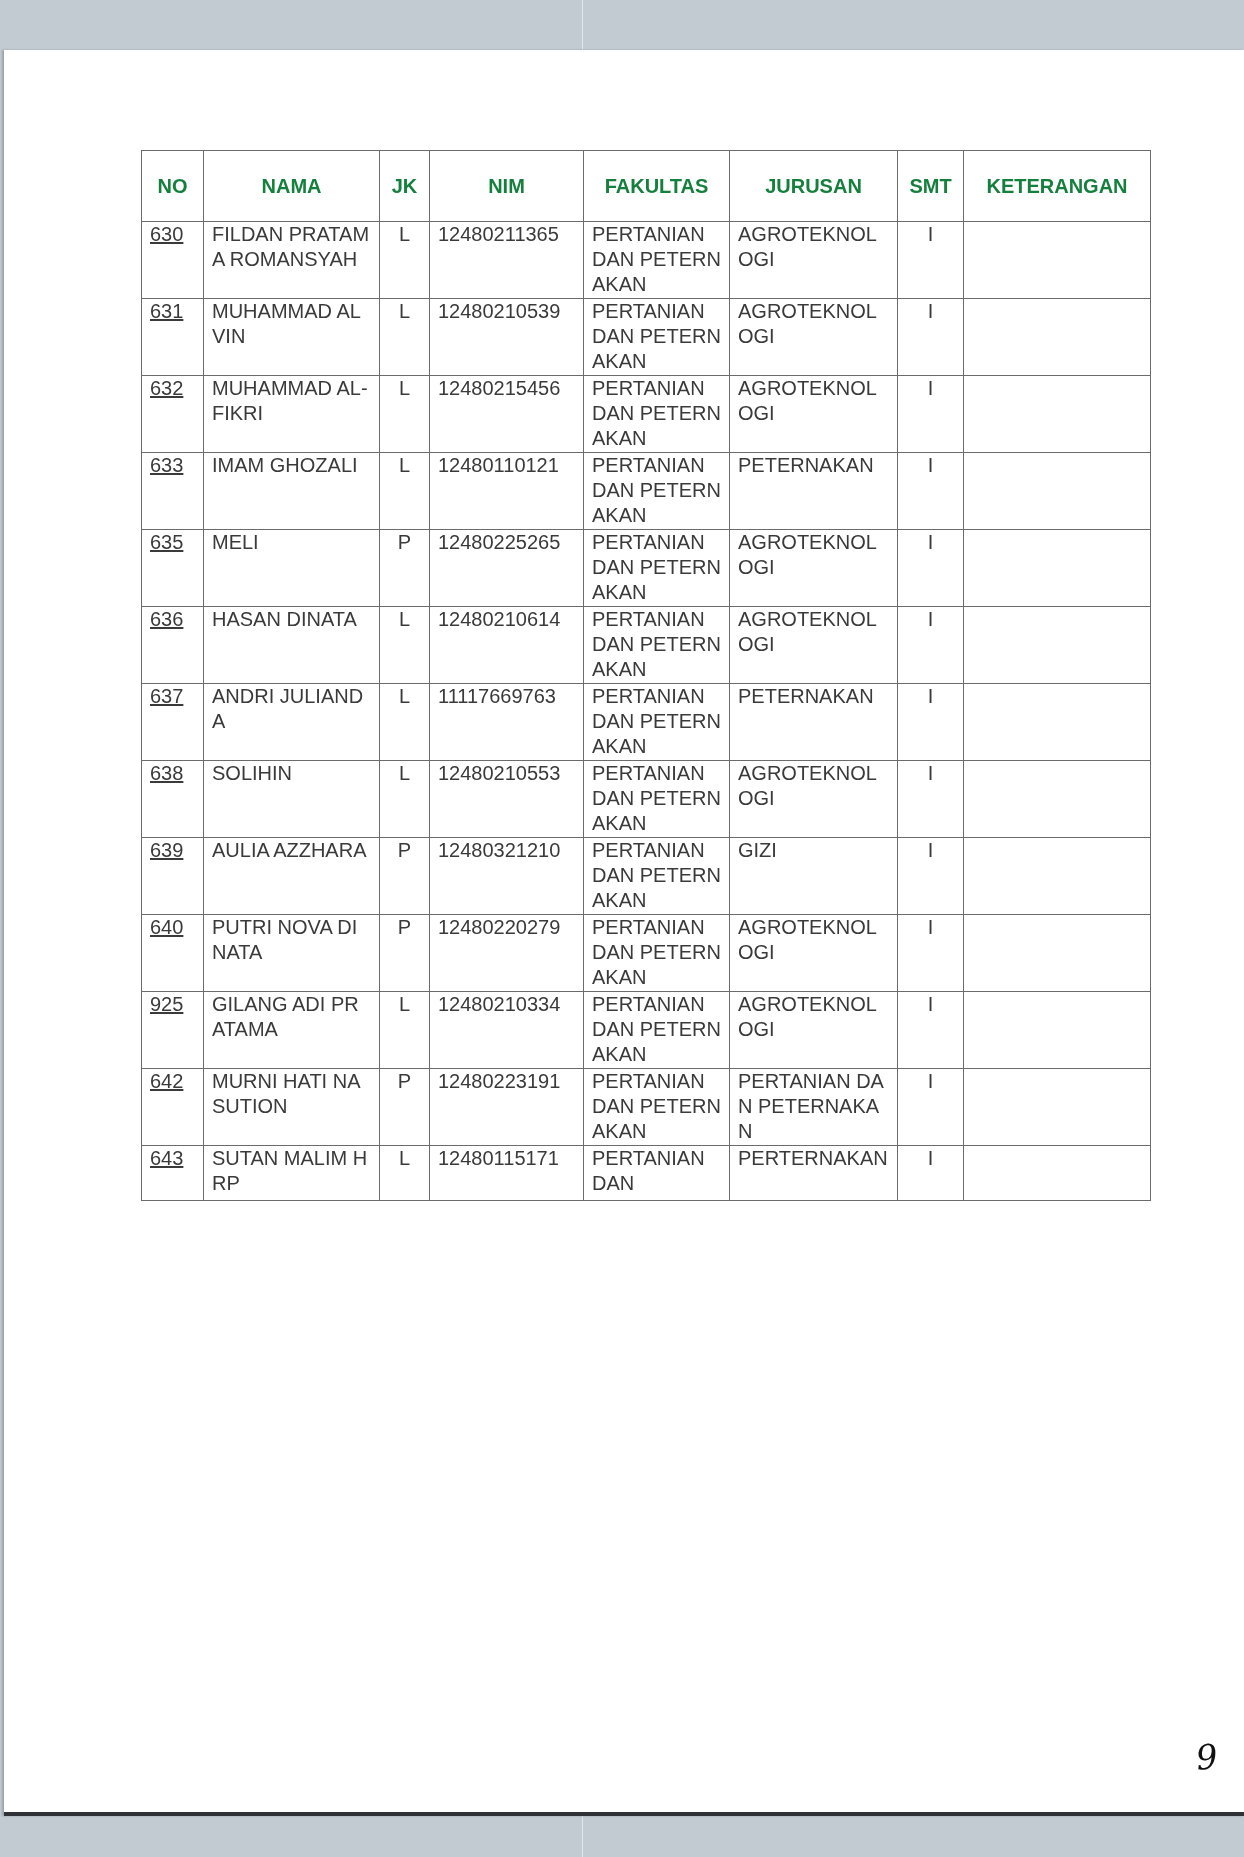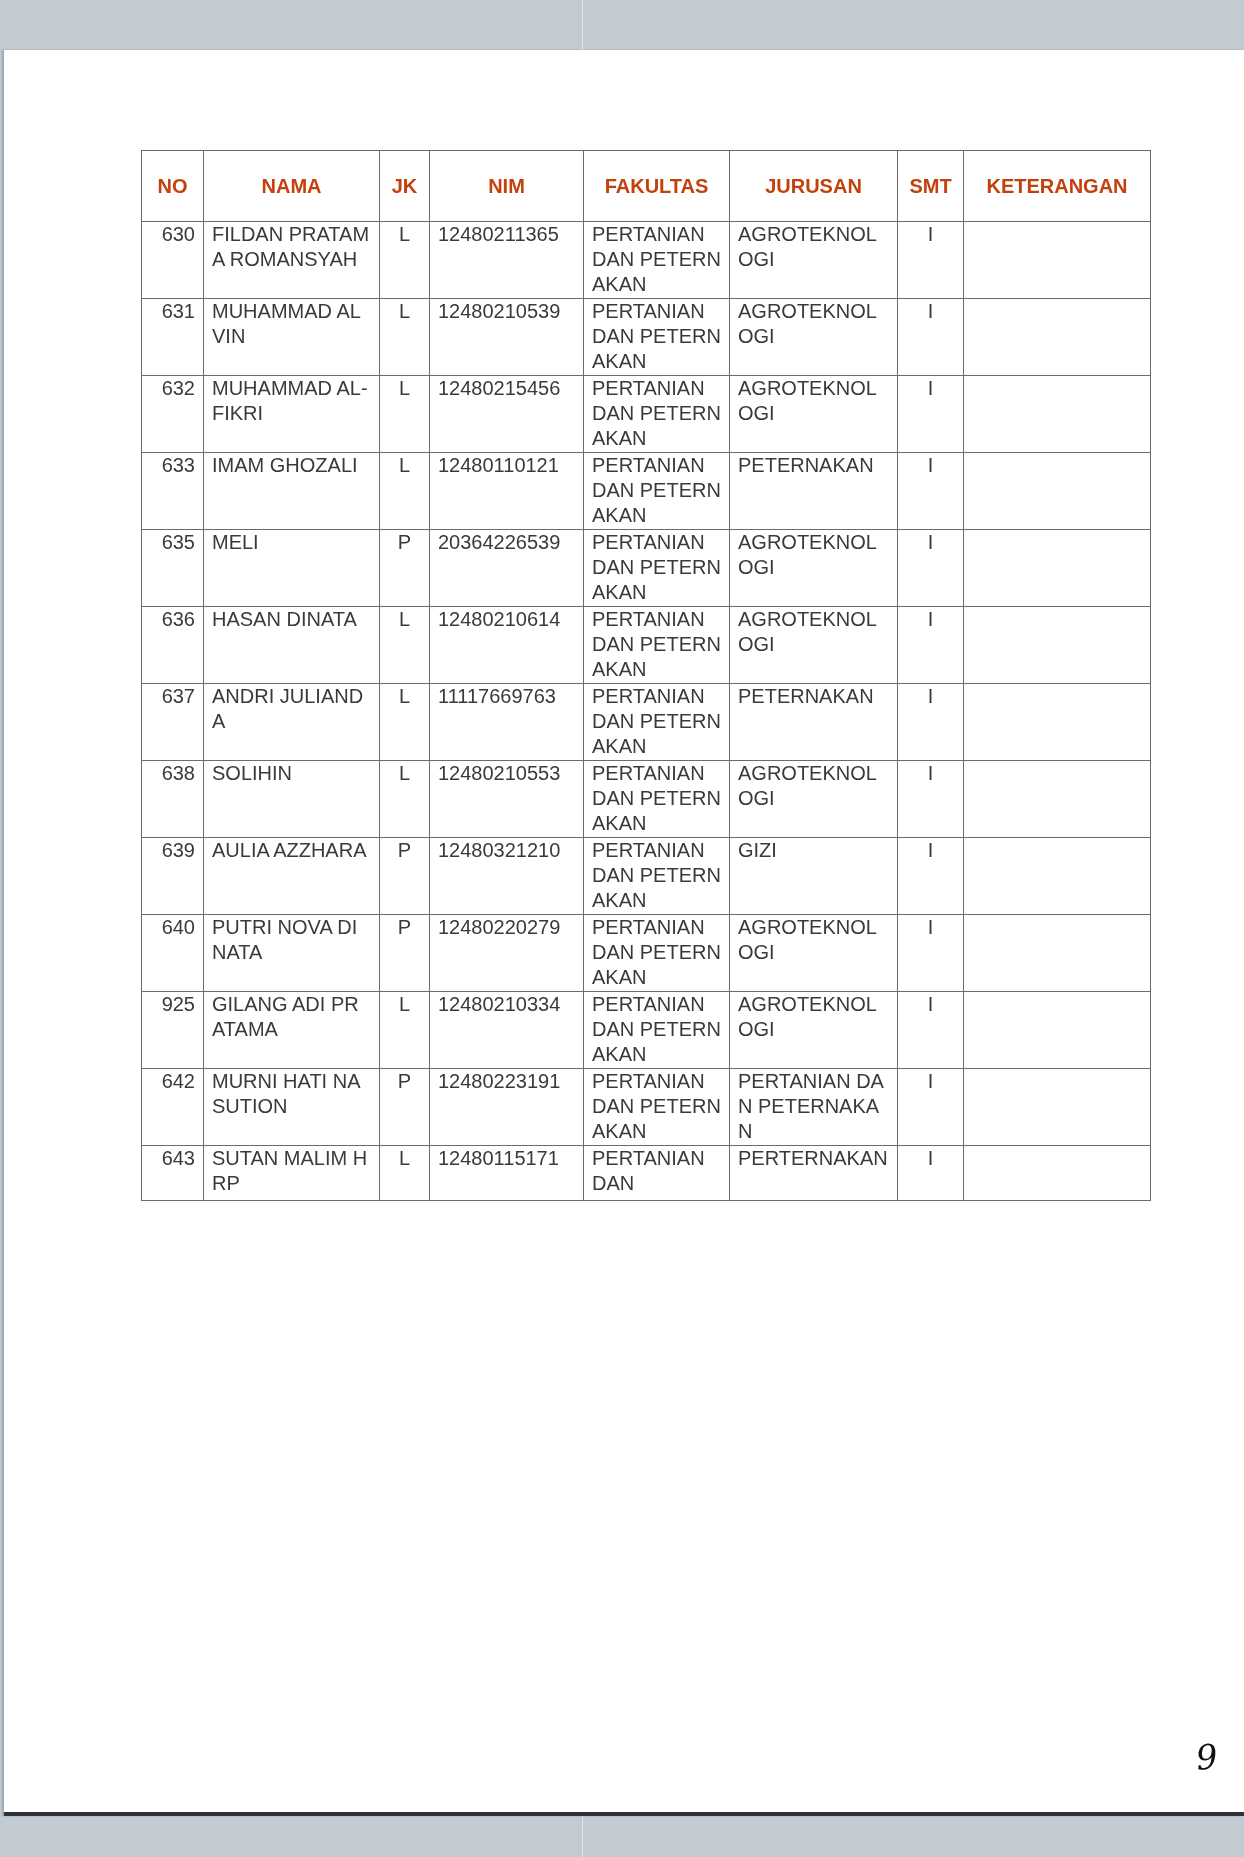--- a/index.html
+++ b/index.html
@@ -44,26 +44,26 @@
       padding: 0 8px;
       vertical-align: top;
       word-break: break-all;
     }
     table.roster th {
       font-weight: bold;
       font-size: 20px;
       height: 70px;
       vertical-align: middle;
       text-align: center;
-      color: #c2410c;
+      color: #15803d;
     }
     table.roster td { height: 76px; }
     table.roster tr.cont td { height: 57px; }
     table.roster tr.last td { height: 54px; }
-    td.c-no { text-align: right; padding-left: 10px; }
+    td.c-no { text-align: left; padding-left: 10px; text-decoration: underline; }
     td.c-jk { text-align: center; }
     td.c-nim { text-align: left; padding: 0 4px; }
     td.c-smt { text-align: center; vertical-align: bottom; padding-bottom: 0; }
     td.c-smt span { display: inline-block; line-height: 25px; }
     .page-number {
       position: absolute;
       right: 26px;
       bottom: 35px;
       font-family: "DejaVu Serif", serif;
       font-size: 34px;
@@ -139,21 +139,21 @@
           <td class="c-nim">12480110121</td>
           <td>PERTANIAN DAN PETERNAKAN</td>
           <td>PETERNAKAN</td>
           <td class="c-smt"><span>I</span></td>
           <td></td>
         </tr>
         <tr>
           <td class="c-no">635</td>
           <td>MELI</td>
           <td class="c-jk">P</td>
-          <td class="c-nim">20364226539</td>
+          <td class="c-nim">12480225265</td>
           <td>PERTANIAN DAN PETERNAKAN</td>
           <td>AGROTEKNOLOGI</td>
           <td class="c-smt"><span>I</span></td>
           <td></td>
         </tr>
         <tr>
           <td class="c-no">636</td>
           <td>HASAN DINATA</td>
           <td class="c-jk">L</td>
           <td class="c-nim">12480210614</td>

